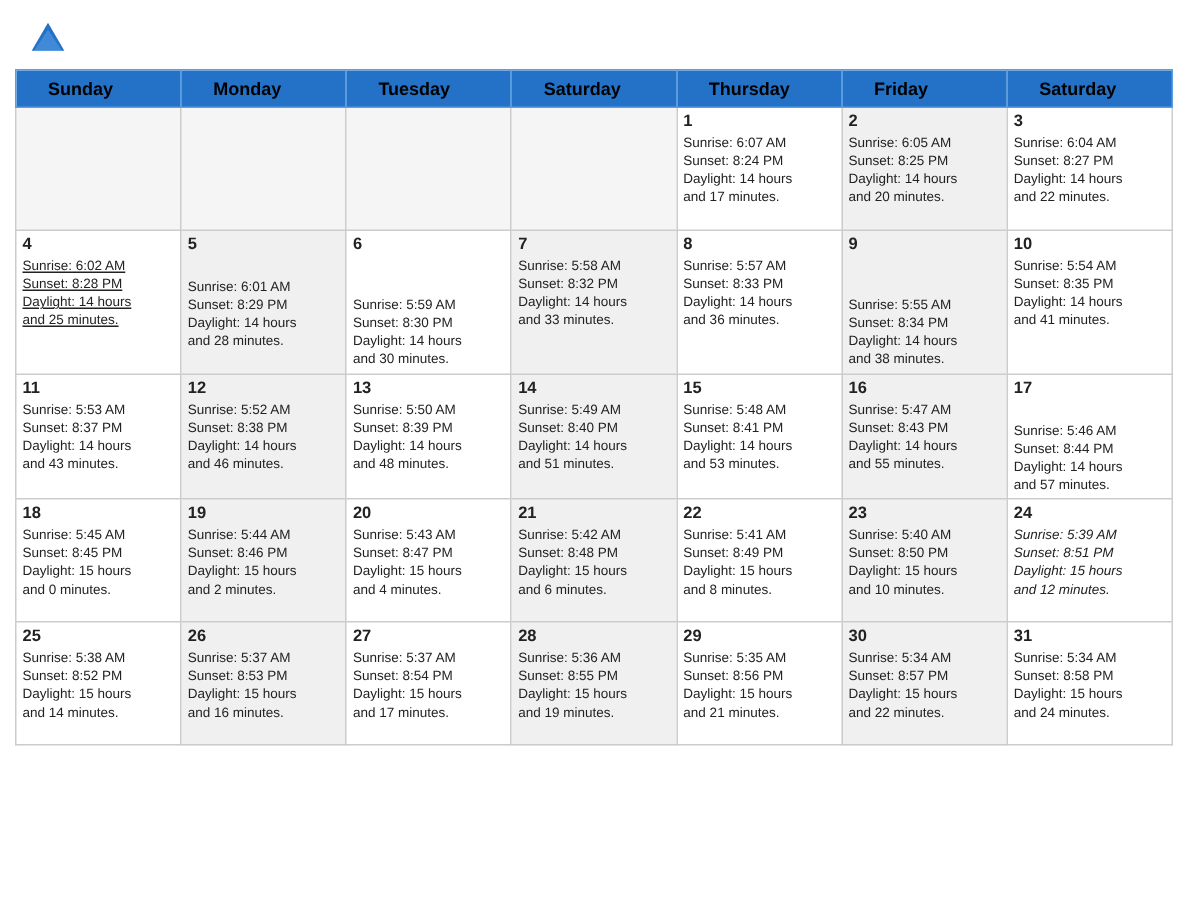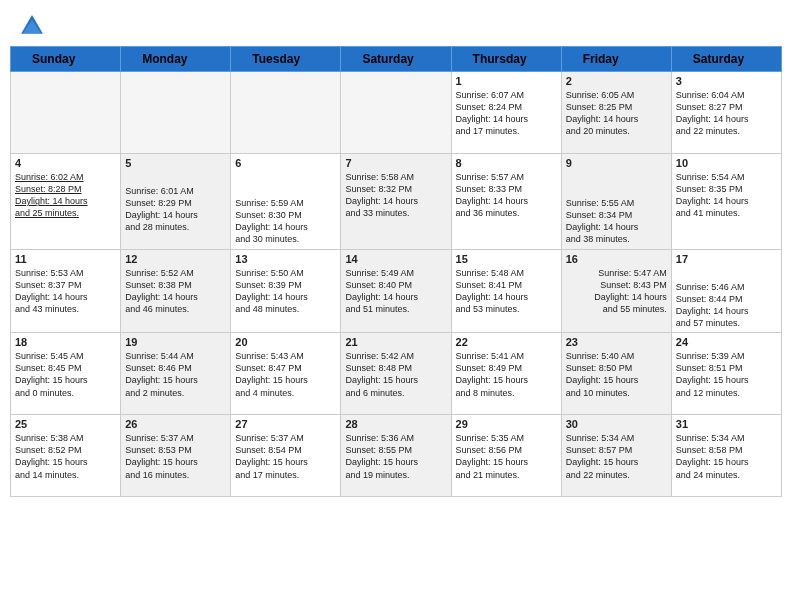--- a/index.html
+++ b/index.html
@@ -239,21 +239,21 @@
           </td>
           <td>
             <span class="day-num">15</span>
             <div class="day-info" style="white-space: pre-line;">Sunrise: 5:48 AM
 Sunset: 8:41 PM
 Daylight: 14 hours
 and 53 minutes.</div>
           </td>
           <td class="shaded">
             <span class="day-num">16</span>
-            <div class="day-info" style="white-space: pre-line; text-align: right;">Sunrise: 5:47 AM
+            <div class="day-info" style="white-space: pre-line;">Sunrise: 5:47 AM
 Sunset: 8:43 PM
 Daylight: 14 hours
 and 55 minutes.</div>
           </td>
           <td>
             <span class="day-num">17</span>
             <div class="day-info" style="white-space: pre-line; margin-top: 16px;">Sunrise: 5:46 AM
 Sunset: 8:44 PM
 Daylight: 14 hours
 and 57 minutes.</div>
@@ -297,21 +297,21 @@
           </td>
           <td class="shaded">
             <span class="day-num">23</span>
             <div class="day-info" style="white-space: pre-line;">Sunrise: 5:40 AM
 Sunset: 8:50 PM
 Daylight: 15 hours
 and 10 minutes.</div>
           </td>
           <td>
             <span class="day-num">24</span>
-            <div class="day-info" style="white-space: pre-line;">Sunrise: 5:39 AM
+            <div class="day-info" style="white-space: pre-line; font-style: italic;">Sunrise: 5:39 AM
 Sunset: 8:51 PM
 Daylight: 15 hours
 and 12 minutes.</div>
           </td>
         </tr>
         <tr>
           <td>
             <span class="day-num">25</span>
             <div class="day-info" style="white-space: pre-line;">Sunrise: 5:38 AM
 Sunset: 8:52 PM

